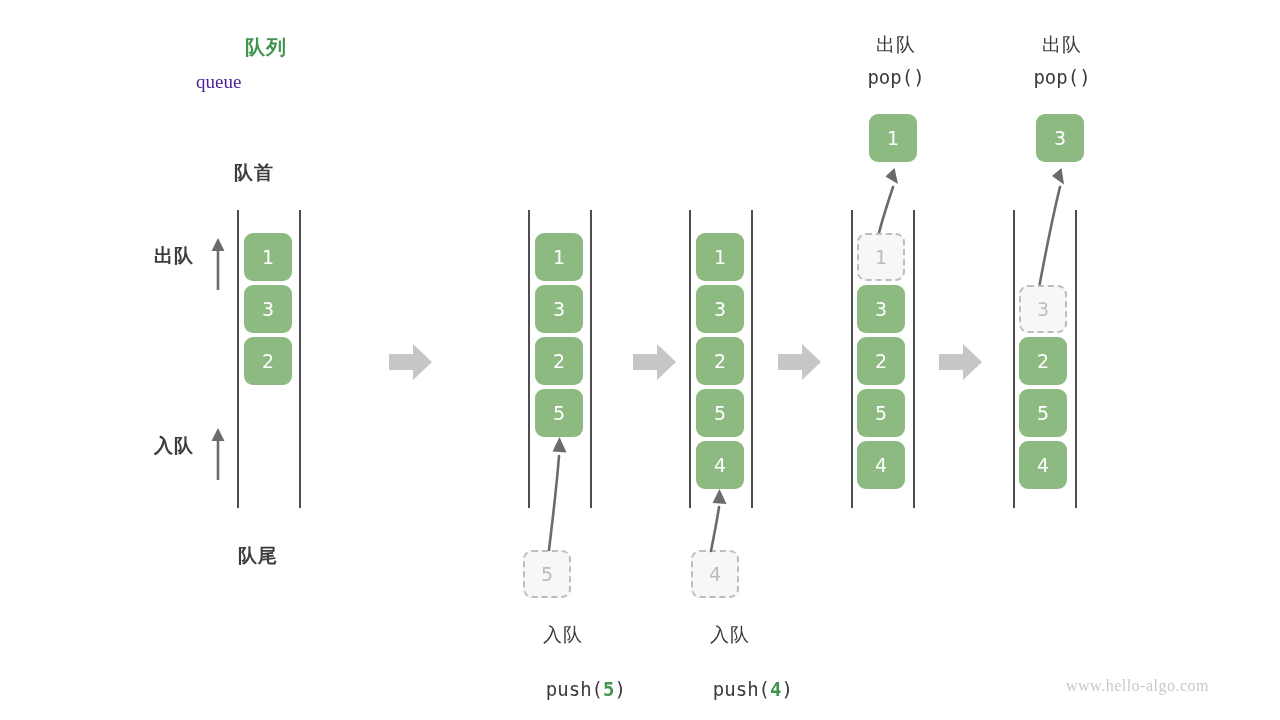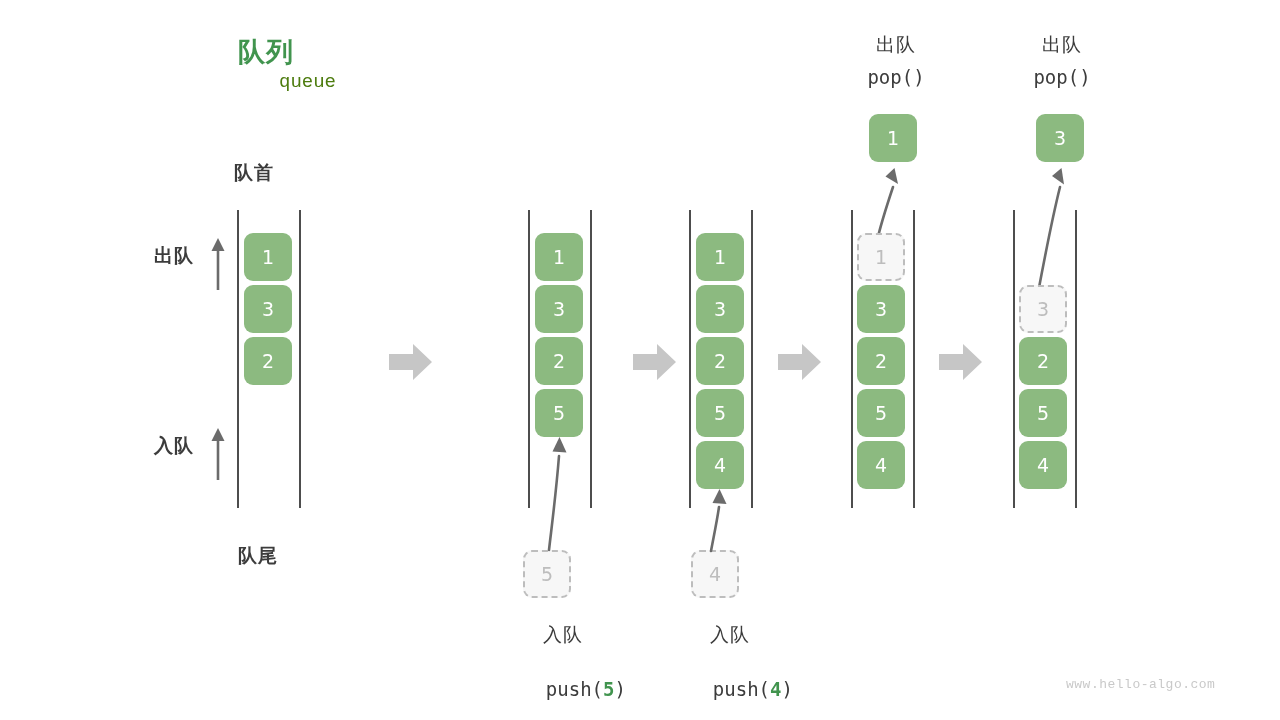--- a/index.html
+++ b/index.html
@@ -18,31 +18,31 @@
   #canvas {
     position: absolute;
     left: 0; top: 0;
     width: 1280px;
     height: 720px;
   }
   .abs { position: absolute; }
 
   
   .title-cn {
-    font-size: 27px;
+    font-size: 20px;
     font-weight: bold;
     color: #41944e;
     text-align: center;
     letter-spacing: 1px;
   }
   .title-en {
-    font-family: Liberation Mono, monospace;
-    font-size: 19px;
-    color: #4d7c0f;
-    text-align: right;
+    font-family: Liberation Serif, serif;
+    font-size: 19px;
+    color: #4c1d95;
+    text-align: left;
   }
   .side-label {
     font-size: 19px;
     font-weight: bold;
     color: #3c3c3c;
     text-align: center;
     letter-spacing: 1px;
   }
   .op-label-cn {
     font-size: 19px;
@@ -60,22 +60,22 @@
   .op-label-code .arg { color: #41944e; font-weight: bold; }
   .arrow-label {
     font-size: 19px;
     font-weight: bold;
     color: #3c3c3c;
     text-align: right;
     letter-spacing: 1px;
     white-space: nowrap;
   }
   .watermark {
-    font-family: Liberation Mono, monospace;
-    font-size: 13px;
+    font-family: Liberation Serif, serif;
+    font-size: 16px;
     color: #c9c9c9;
     letter-spacing: 0.5px;
     white-space: nowrap;
   }
 
   
   .cell {
     width: 48px;
     height: 48px;
     border-radius: 9px;

